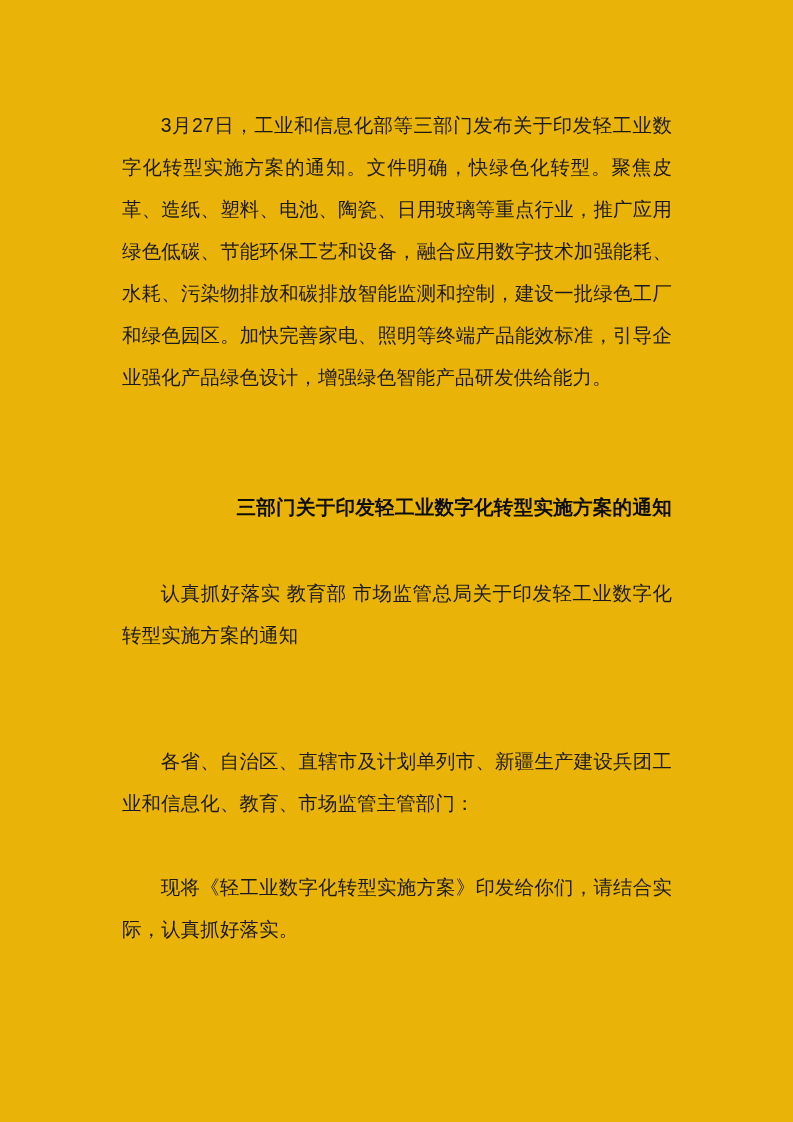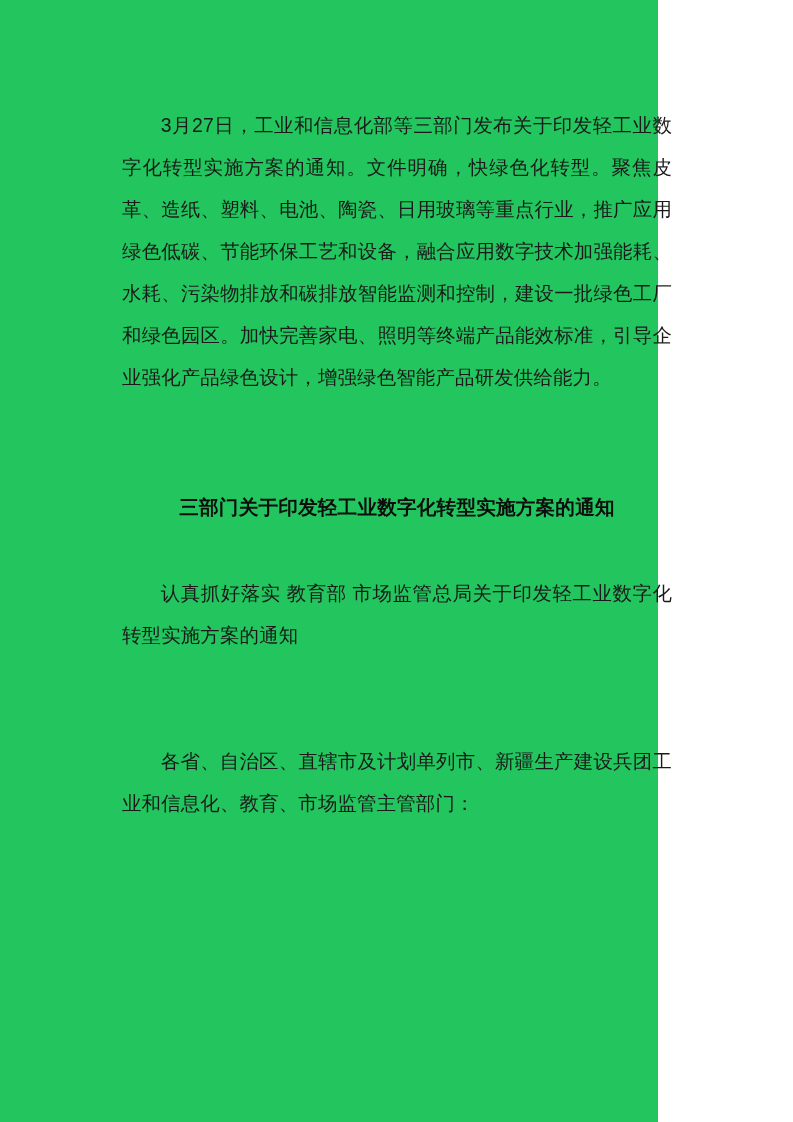--- a/index.html
+++ b/index.html
@@ -13,23 +13,23 @@
     height: 1122px;
     font-family: "Liberation Sans", "DejaVu Sans", sans-serif;
     color: #1a1a1a;
     overflow: hidden;
     position: relative;
   }
   .page {
     position: absolute;
     top: 0;
     left: 0;
-    width: 658px;
+    width: 793px;
     height: 1122px;
-    background: #22c55e;
+    background: #eab308;
     box-sizing: border-box;
   }
   .doc-body {
     position: absolute;
     left: 122px;
     top: 0;
     width: 550px;
   }
   
   .para {
@@ -46,21 +46,21 @@
     text-indent: 2em;
   }
   
   .gap-sm { height: 42px; }
   .gap-md { height: 44px; }
 
   .doc-title {
     font-size: 19.6px;
     line-height: 42px;
     font-weight: bold;
-    text-align: center;
+    text-align: right;
     letter-spacing: 0.2px;
     margin: 0;
     color: #0d0d0d;
     width: 100%;
   }
   .lead-offset { height: 104px; }
 </style>
 </head>
 <body>
 
@@ -84,15 +84,16 @@
 
     <div class="gap-sm"></div>
 
 
     <div class="gap-sm"></div>
 
     <p class="para indent">各省、自治区、直辖市及计划单列市、新疆生产建设兵团工业和信息化、教育、市场监管主管部门：</p>
 
     <div class="gap-sm"></div>
 
+    <p class="para indent">现将《轻工业数字化转型实施方案》印发给你们，请结合实际，认真抓好落实。</p>
 
   </div>
 </div>
 
 </body></html>

